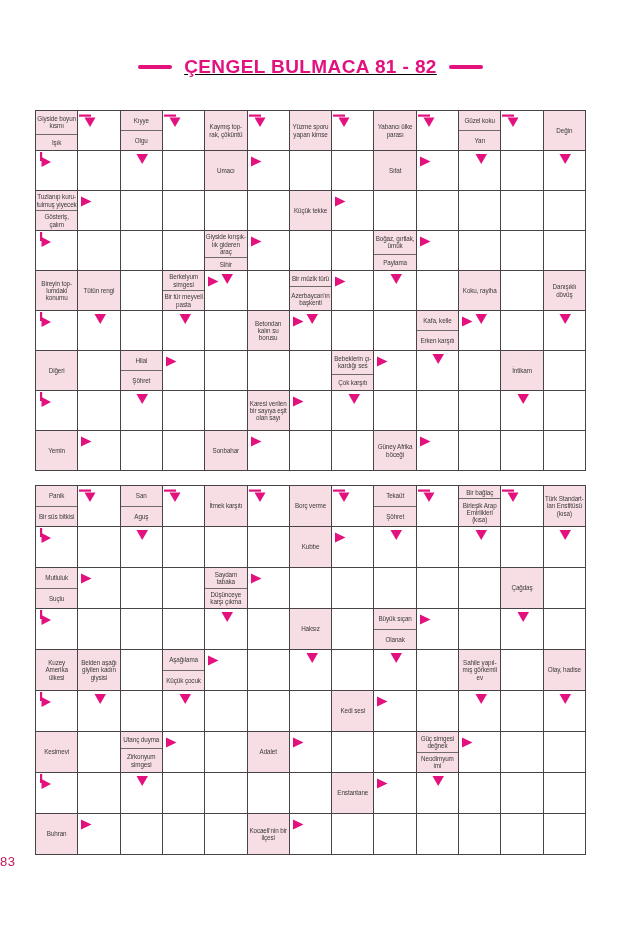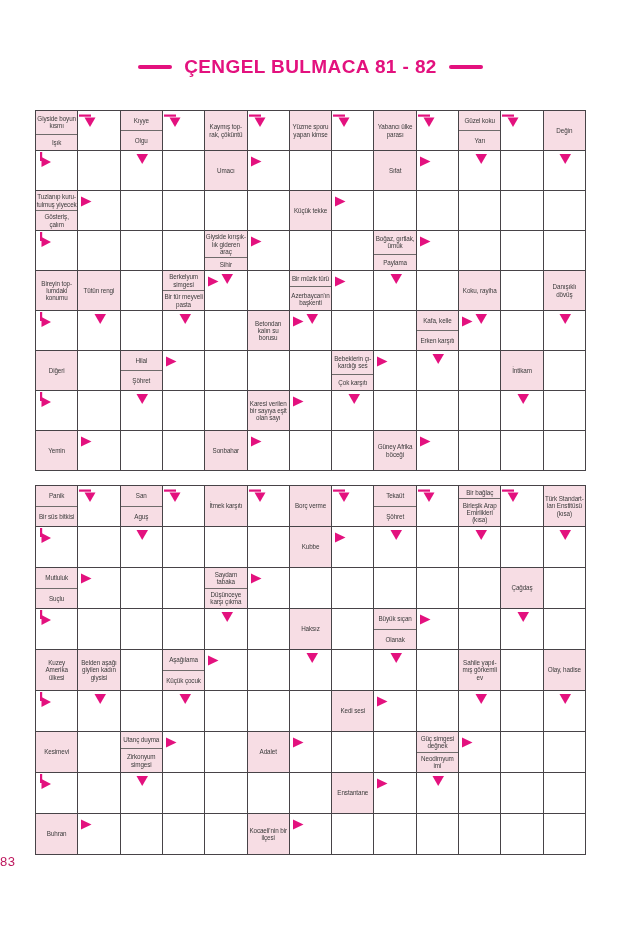--- a/index.html
+++ b/index.html
@@ -5,21 +5,21 @@
   :root{
     --accent:#e3117e;
     --pink:#f7dde4;
     --line:#474347;
     --cluetext:#3b3b3b;
   }
   html,body{margin:0;padding:0;}
   body{width:621px;height:931px;background:#ffffff;font-family:"Liberation Sans",sans-serif;}
   .page{position:relative;width:621px;height:931px;background:#fff;overflow:hidden;}
 
-  .title-row{position:absolute;top:56px;left:0;width:100%;display:flex;align-items:center;justify-content:center;gap:12px;}
+  .title-row{position:absolute;top:56px;left:0;width:100%;display:flex;align-items:center;justify-content:center;gap:12px;text-decoration:underline;}
   .title-rule{width:34px;height:4px;background:var(--accent);border-radius:2px;}
   .title{margin:0;font-size:19px;font-weight:bold;color:var(--accent);letter-spacing:.4px;white-space:nowrap;}
 
   .grid{position:absolute;left:35px;width:551px;display:grid;grid-template-columns:repeat(13,1fr);
         border-top:1px solid var(--line);border-left:1px solid var(--line);box-sizing:border-box;background:#fff;}
   #grid-81{top:110px;grid-auto-rows:40px;}
   #grid-82{top:485px;grid-auto-rows:41px;}
 
   .cell{border-right:1px solid var(--line);border-bottom:1px solid var(--line);box-sizing:border-box;}
   .cell.clue{background:var(--pink);display:flex;flex-direction:column;}

